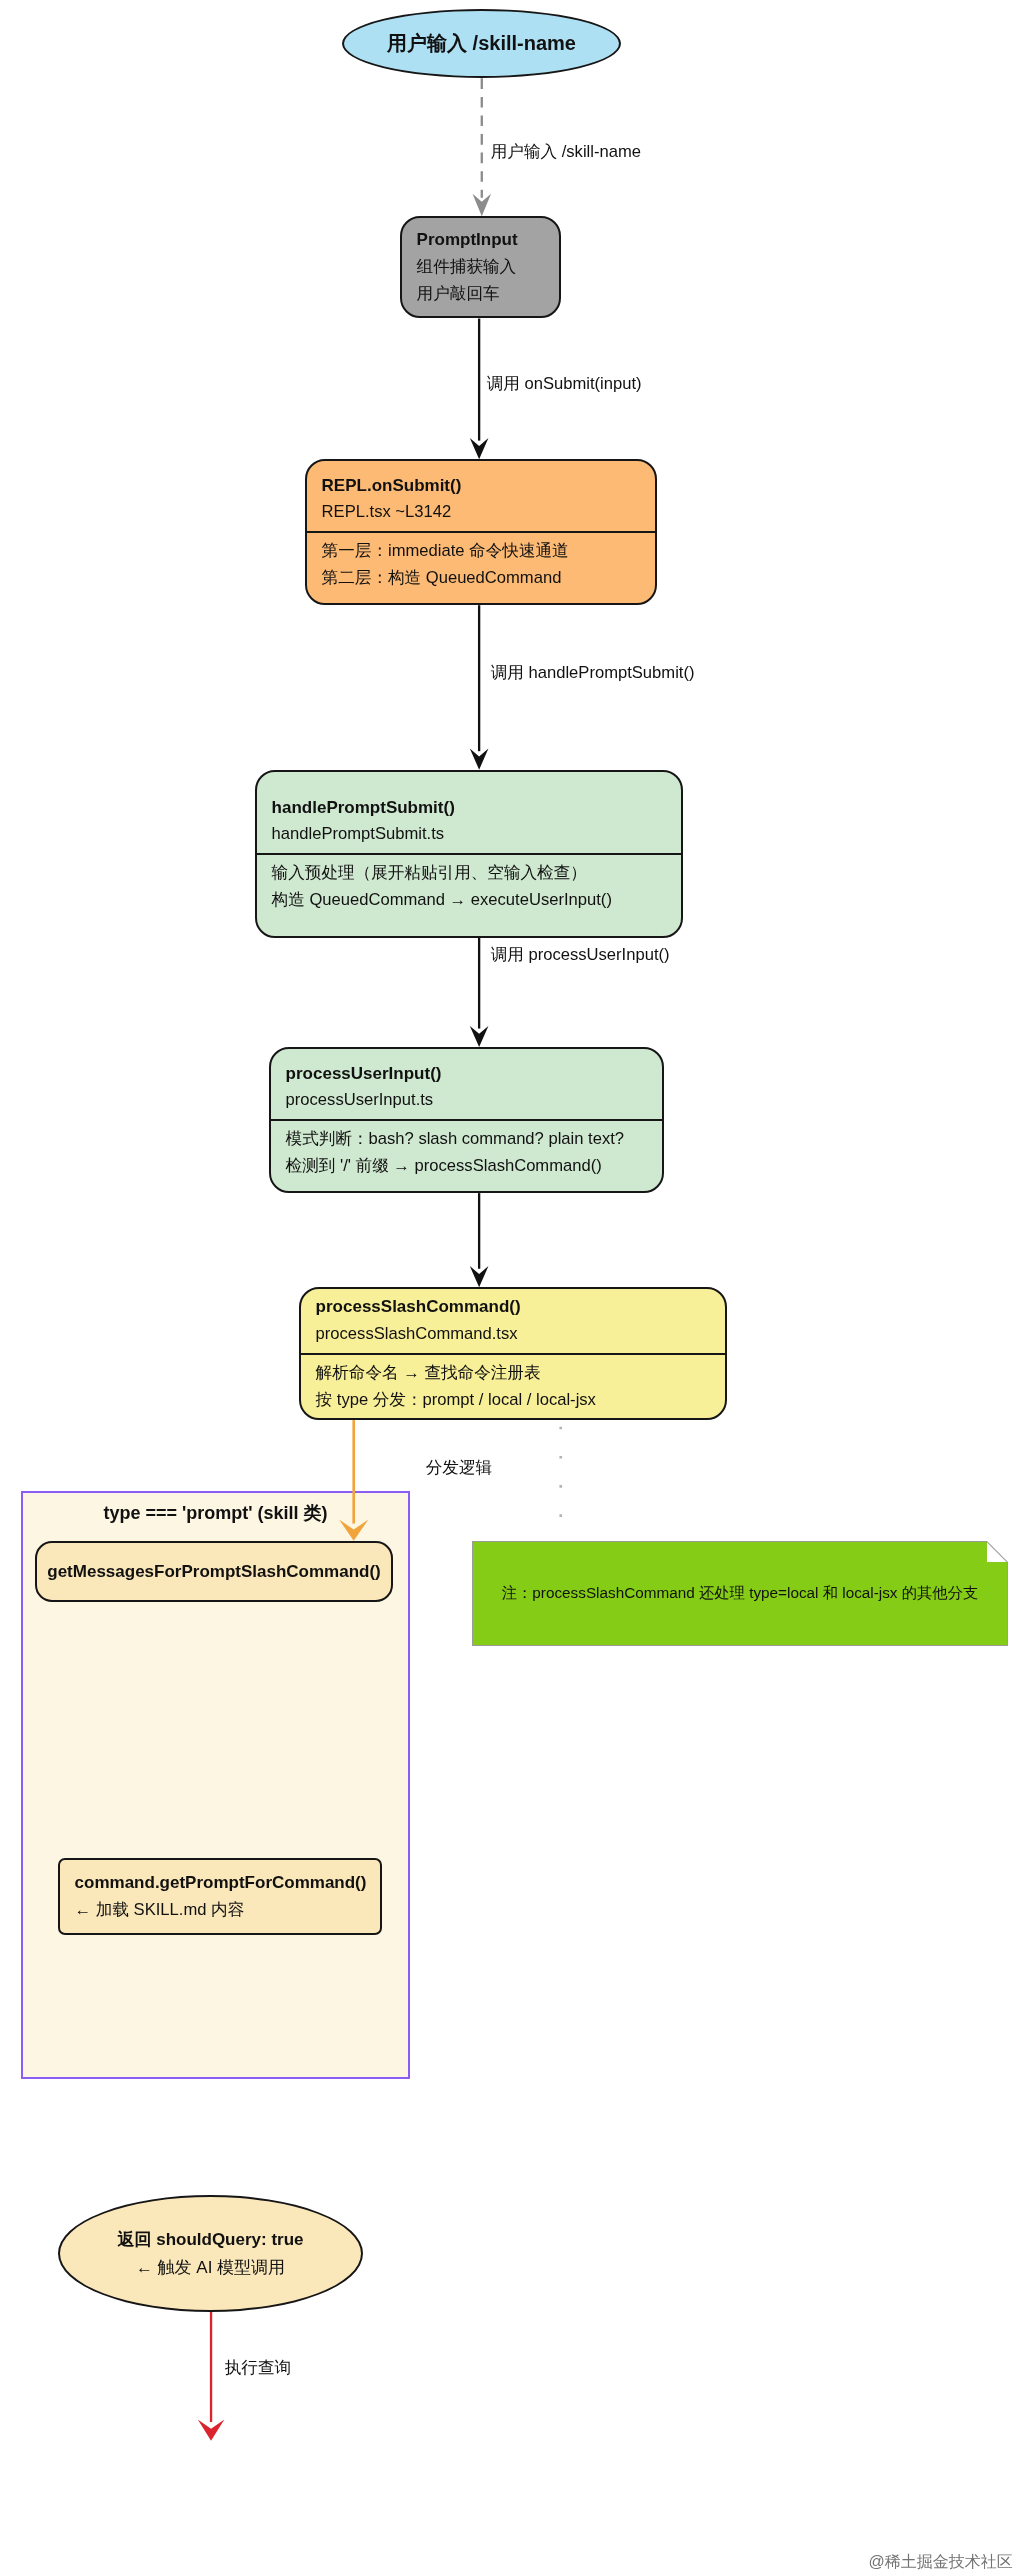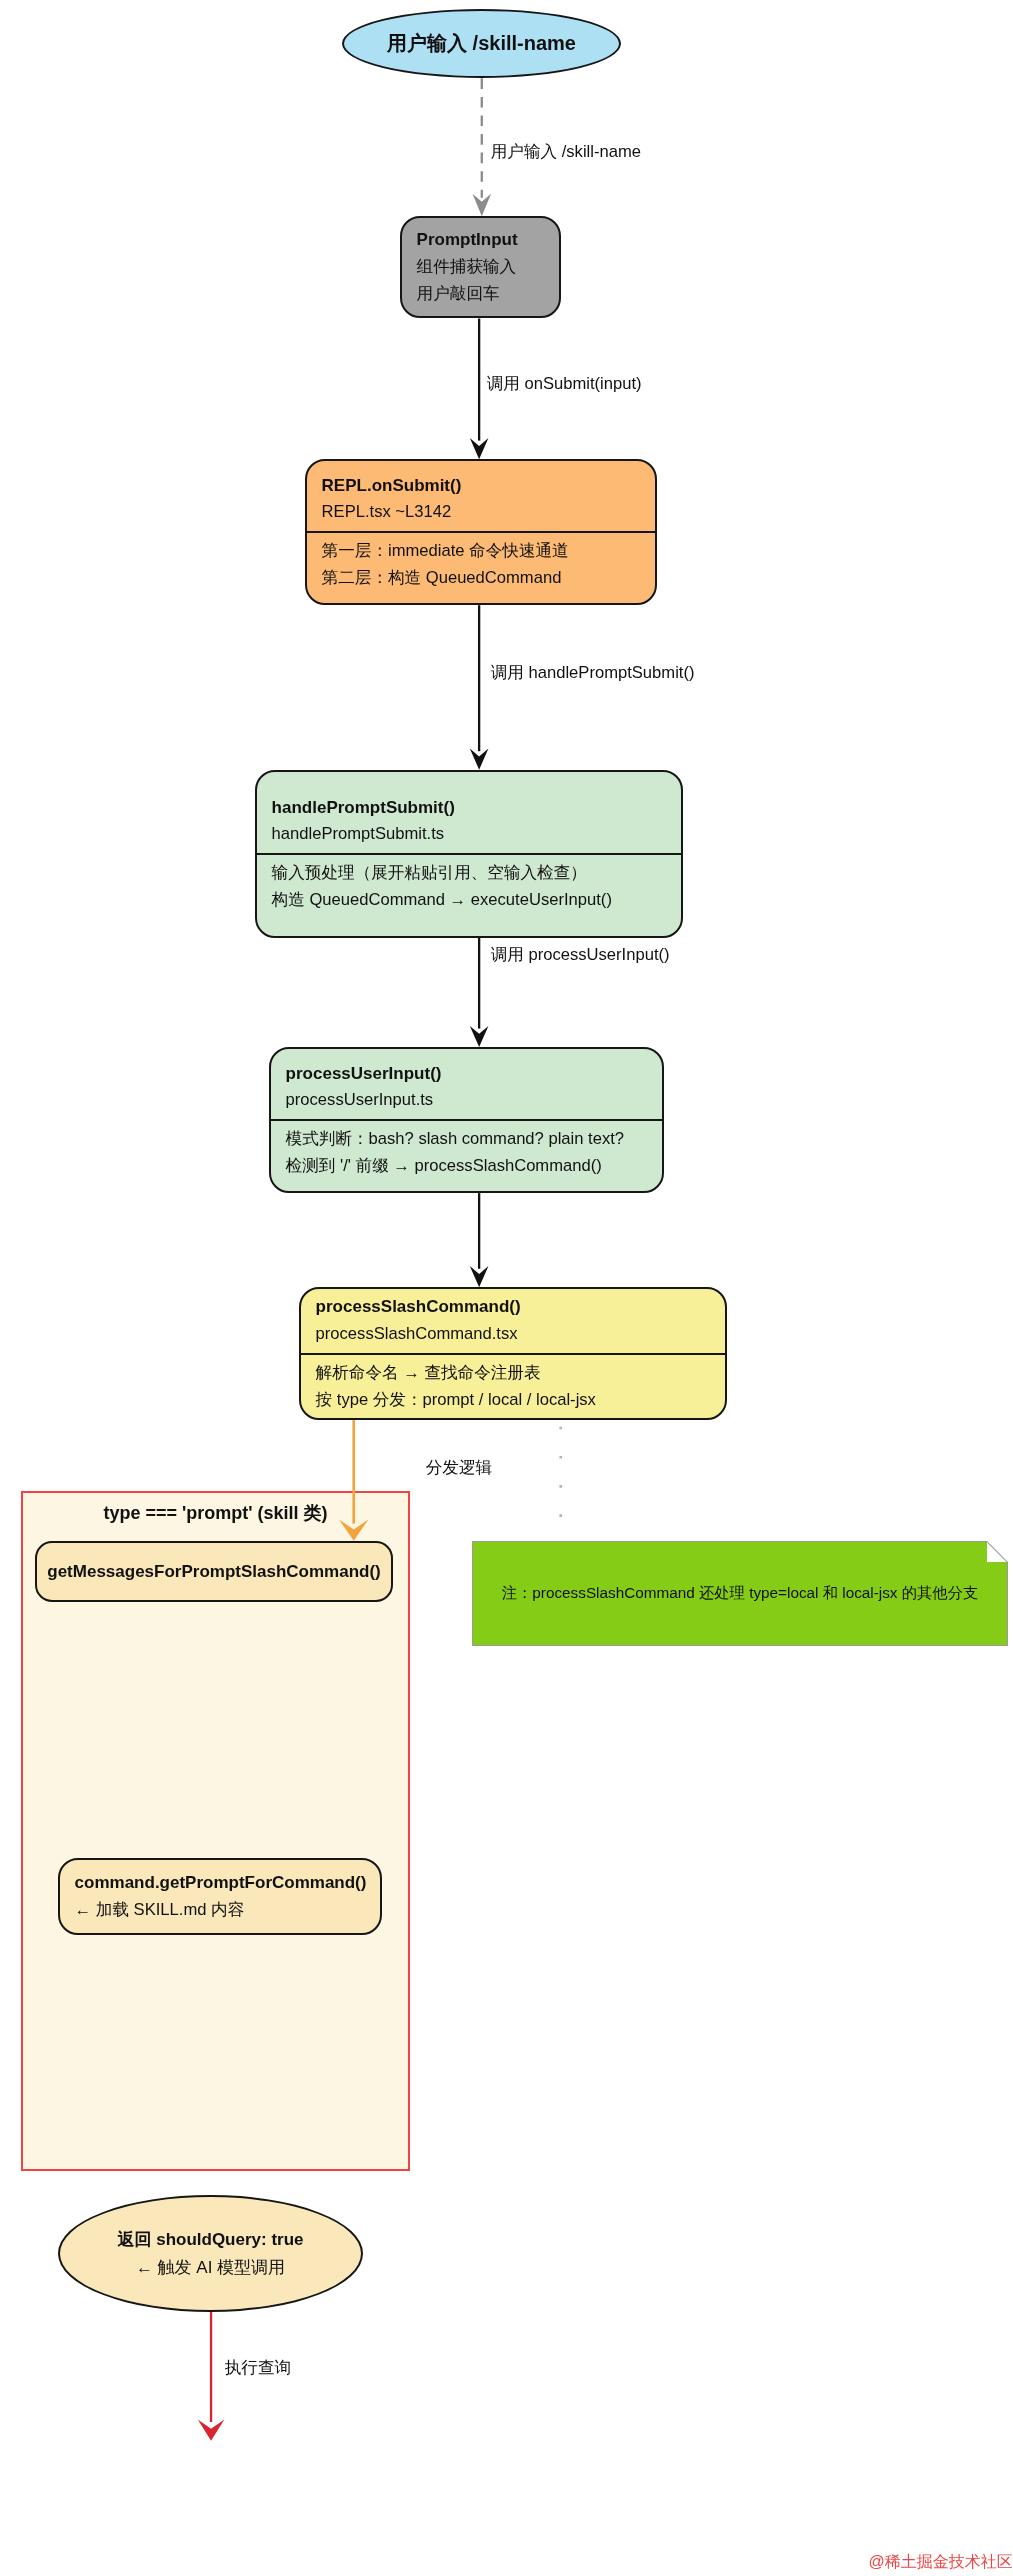--- a/index.html
+++ b/index.html
@@ -24,22 +24,22 @@
     text-align:center; gap:5.3px; font-size:17px;
   }
   .start{background:#aee0f4; font-weight:bold; font-size:20px;}
   .fill-orange{background:#a3a3a3;}
   .fill-purple{background:#fdba74;}
   .fill-green{background:#cfe8d0;}
   .fill-yellow{background:#f8ef99;}
   .fill-peach{background:#fae7ba;}
   .fill-pink{background:#f9c6cd;}
   .subgraph{
-    position:absolute; left:21px; top:1491px; width:389px; height:680px;
-    box-sizing:border-box; background:#fdf6e3; border:2px solid #ef4444; z-index:1;
+    position:absolute; left:21px; top:1491px; width:389px; height:588px;
+    box-sizing:border-box; background:#fdf6e3; border:2px solid #8b5cf6; z-index:1;
   }
   .subgraph .sg-title{
     position:absolute; top:8px; left:0; width:100%; text-align:center;
     font-weight:bold; font-size:18px;
   }
   .centerbox{align-items:center; text-align:center; justify-content:center;}
   .note{
     position:absolute; left:472px; top:1541px; width:536px; height:105px;
     box-sizing:border-box; background:#84cc16; border:1.3px solid #9b9b9b; z-index:3;
     display:flex; align-items:center; justify-content:center;
@@ -49,21 +49,21 @@
   .note-fold::after{
     content:""; position:absolute; left:0; top:0; width:30px; height:0;
     border-top:1.3px solid #9b9b9b; transform:rotate(45deg); transform-origin:0 0;
   }
   .elabel{
     position:absolute; z-index:4; font-size:16.6px; line-height:1.2;
     background:#ffffff; padding:1.3px 2.7px; white-space:nowrap;
   }
   .watermark{
     position:absolute; right:1.3px; top:2552px; z-index:4;
-    color:#ef4444; font-size:16px; white-space:nowrap;text-align:center;
+    color:#737373; font-size:16px; white-space:nowrap;text-align:center;
   }
 </style>
 </head>
 <body>
 
 <div class="canvas">
 
   <div class="subgraph">
     <div class="sg-title">type === 'prompt' (skill 类)</div>
   </div>
@@ -138,21 +138,21 @@
 
   <div class="fnode fill-peach centerbox" style="left:35px; top:1541px; width:358px; height:61px; border-radius:17px; padding:4px 6.6px; font-size:17px;">
     <div class="ttl" style="font-size:17px;text-align:center;">getMessagesForPromptSlashCommand()</div>
   </div>
 
   <div class="note">
     <div class="note-fold"></div>
     <div>注：processSlashCommand 还处理 type=local 和 local-jsx 的其他分支</div>
   </div>
 
-  <div class="fnode fill-peach" style="left:58px; top:1858px; width:324px; height:77px; border-radius:20px;">
+  <div class="fnode fill-peach" style="left:58px; top:1858px; width:324px; height:77px; border-radius:7px;">
     <div class="ttl">command.getPromptForCommand()</div>
     <div>← 加载 SKILL.md 内容</div>
   </div>
 
   <div class="ellipse fill-peach" style="left:58px; top:2195px; width:305px; height:117px; border-width:2.3px;">
     <div style="font-weight:bold;">返回 shouldQuery: true</div>
     <div>← 触发 AI 模型调用</div>
   </div>
 
 

